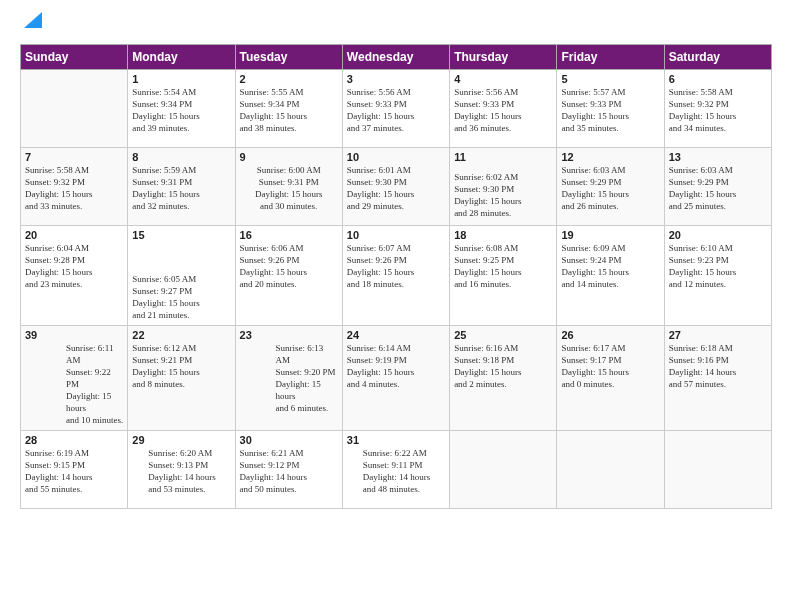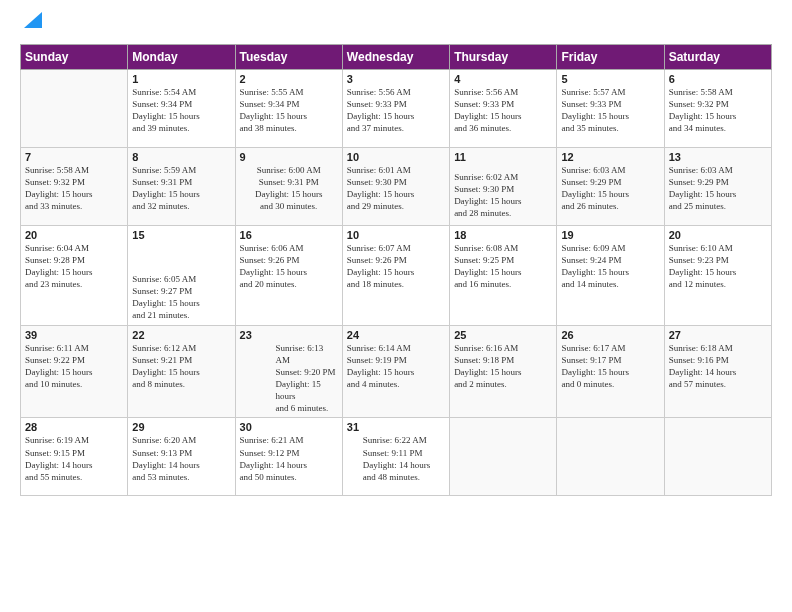--- a/index.html
+++ b/index.html
@@ -261,21 +261,21 @@
             <span class="day-num">20</span>
             <div class="cell-text" style="white-space: pre-line;">Sunrise: 6:10 AM
 Sunset: 9:23 PM
 Daylight: 15 hours
 and 12 minutes.</div>
           </td>
         </tr>
         <tr>
           <td>
             <span class="day-num">39</span>
-            <div class="cell-text" style="white-space: pre-line;">Sunrise: 6:11 AM
+            <div class="cell-text" style="white-space: pre-line; margin-left: 41px;">Sunrise: 6:11 AM
 Sunset: 9:22 PM
 Daylight: 15 hours
 and 10 minutes.</div>
           </td>
           <td>
             <span class="day-num">22</span>
             <div class="cell-text" style="white-space: pre-line;">Sunrise: 6:12 AM
 Sunset: 9:21 PM
 Daylight: 15 hours
 and 8 minutes.</div>
@@ -319,21 +319,21 @@
         <tr>
           <td>
             <span class="day-num">28</span>
             <div class="cell-text" style="white-space: pre-line;">Sunrise: 6:19 AM
 Sunset: 9:15 PM
 Daylight: 14 hours
 and 55 minutes.</div>
           </td>
           <td>
             <span class="day-num">29</span>
-            <div class="cell-text" style="white-space: pre-line;">Sunrise: 6:20 AM
+            <div class="cell-text" style="white-space: pre-line; margin-left: 16px;">Sunrise: 6:20 AM
 Sunset: 9:13 PM
 Daylight: 14 hours
 and 53 minutes.</div>
           </td>
           <td>
             <span class="day-num">30</span>
             <div class="cell-text" style="white-space: pre-line;">Sunrise: 6:21 AM
 Sunset: 9:12 PM
 Daylight: 14 hours
 and 50 minutes.</div>

